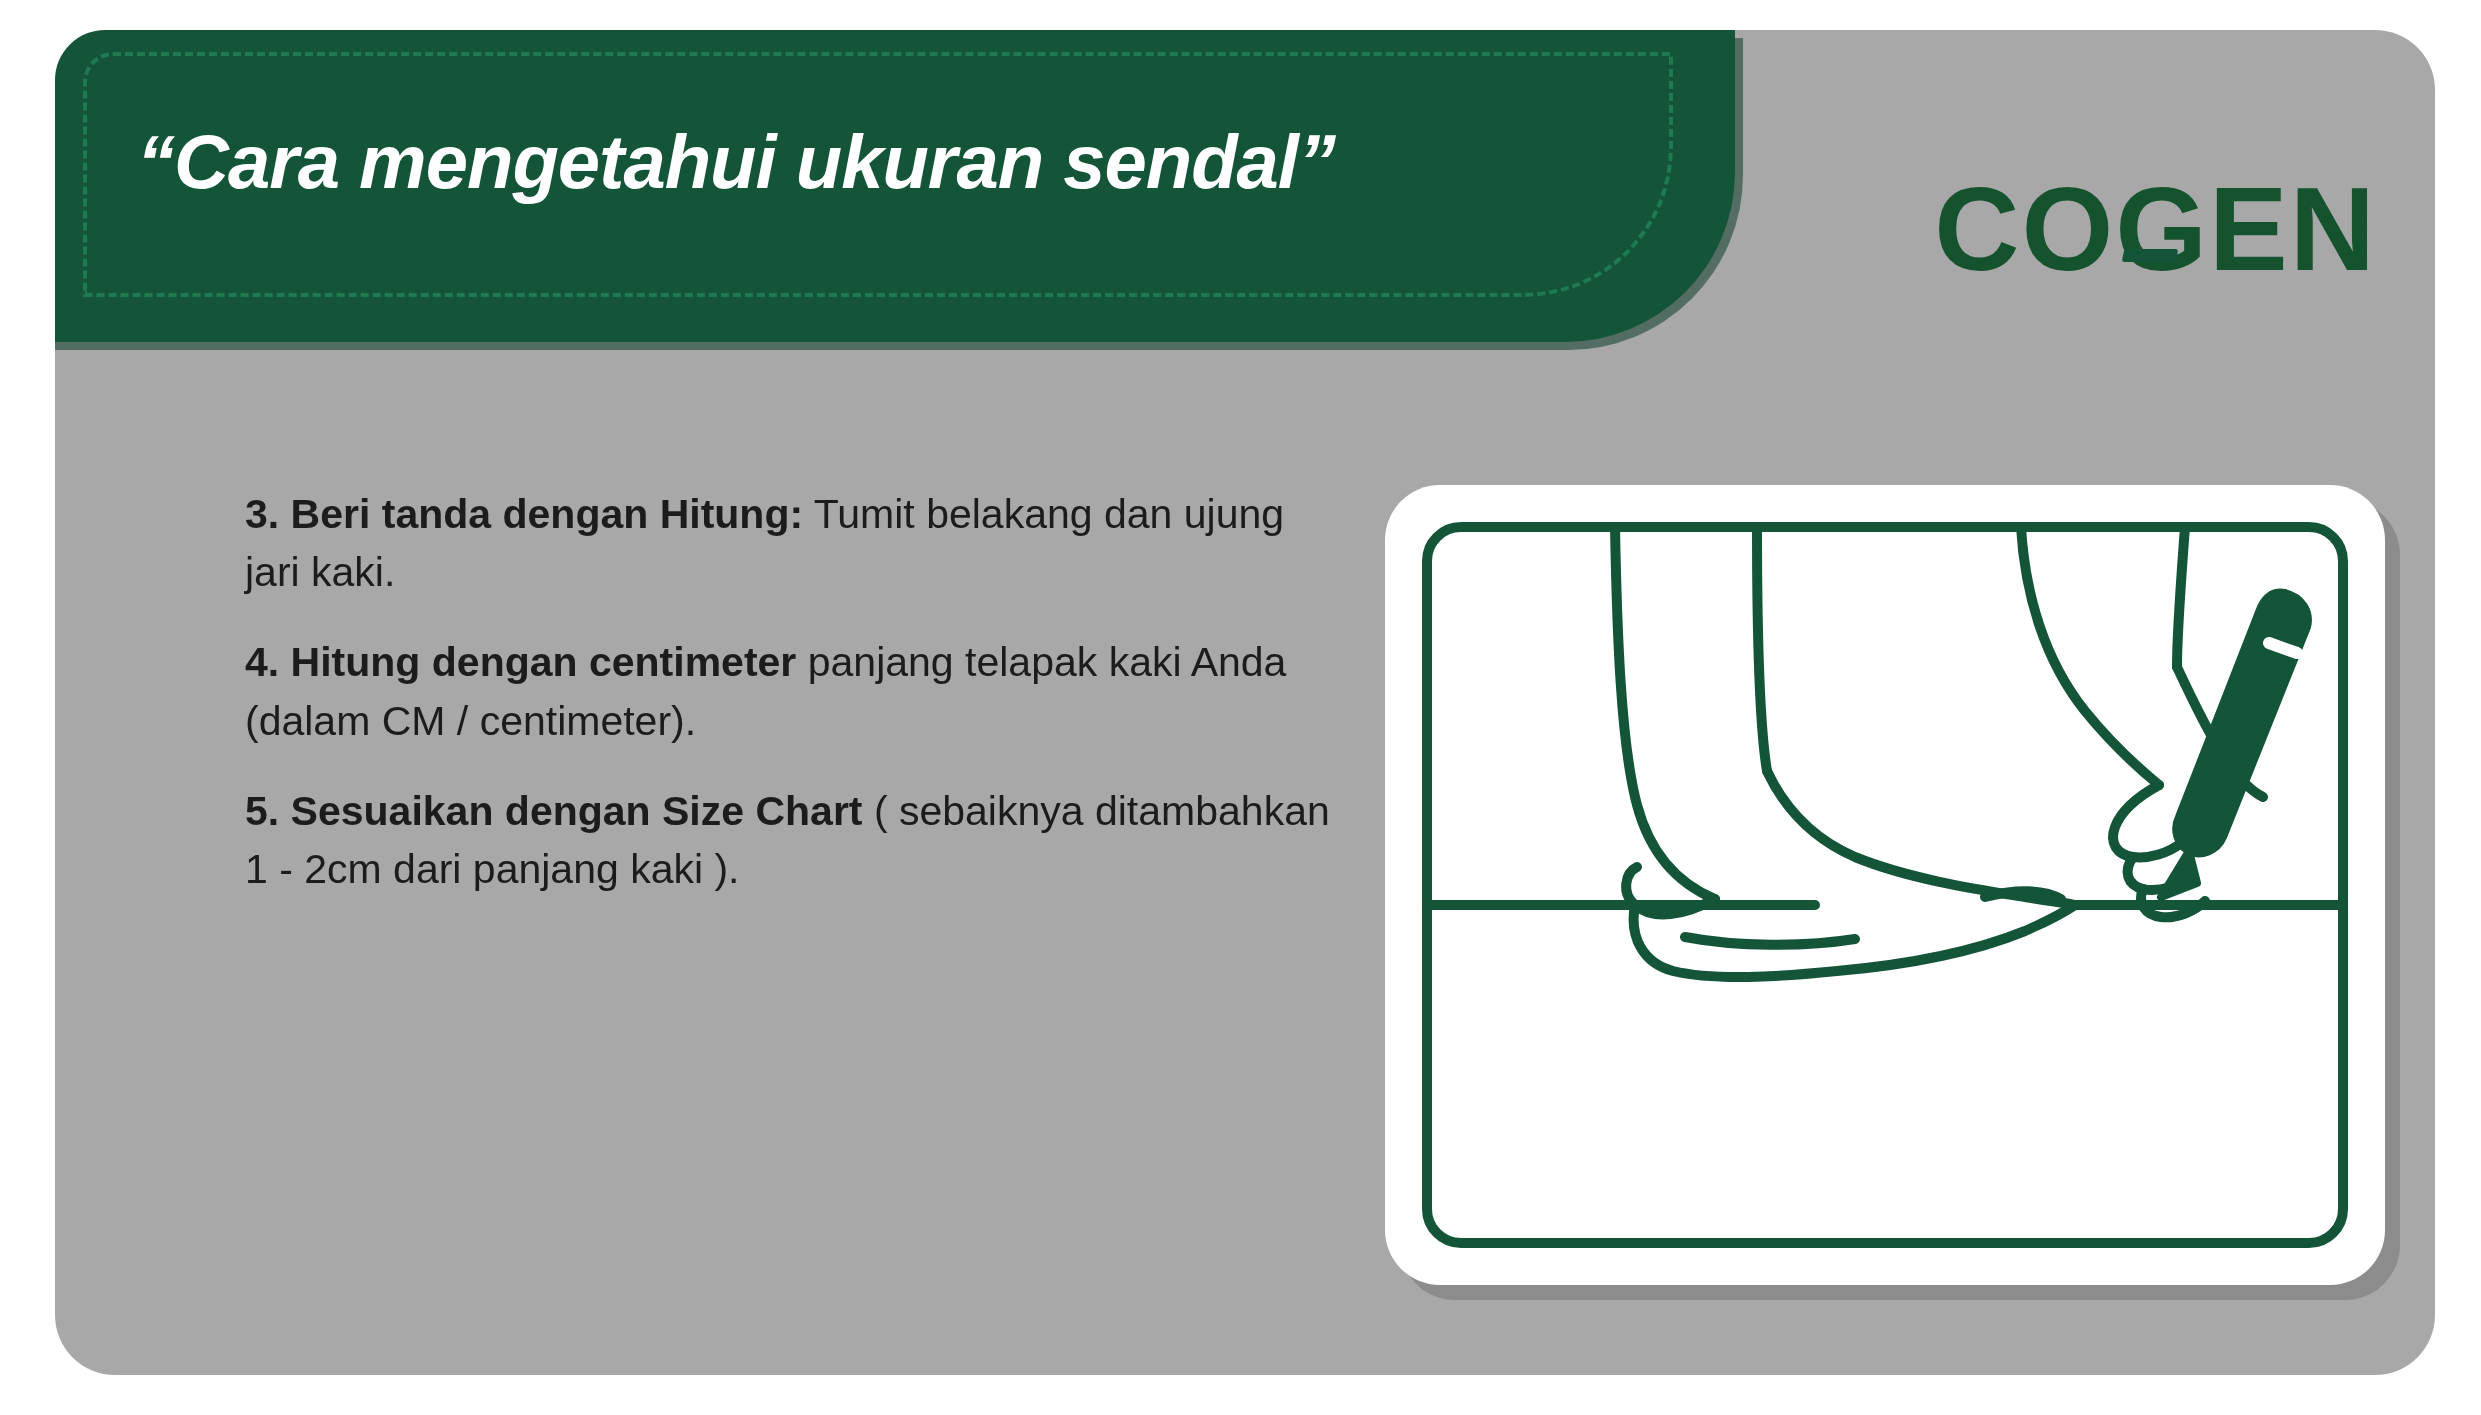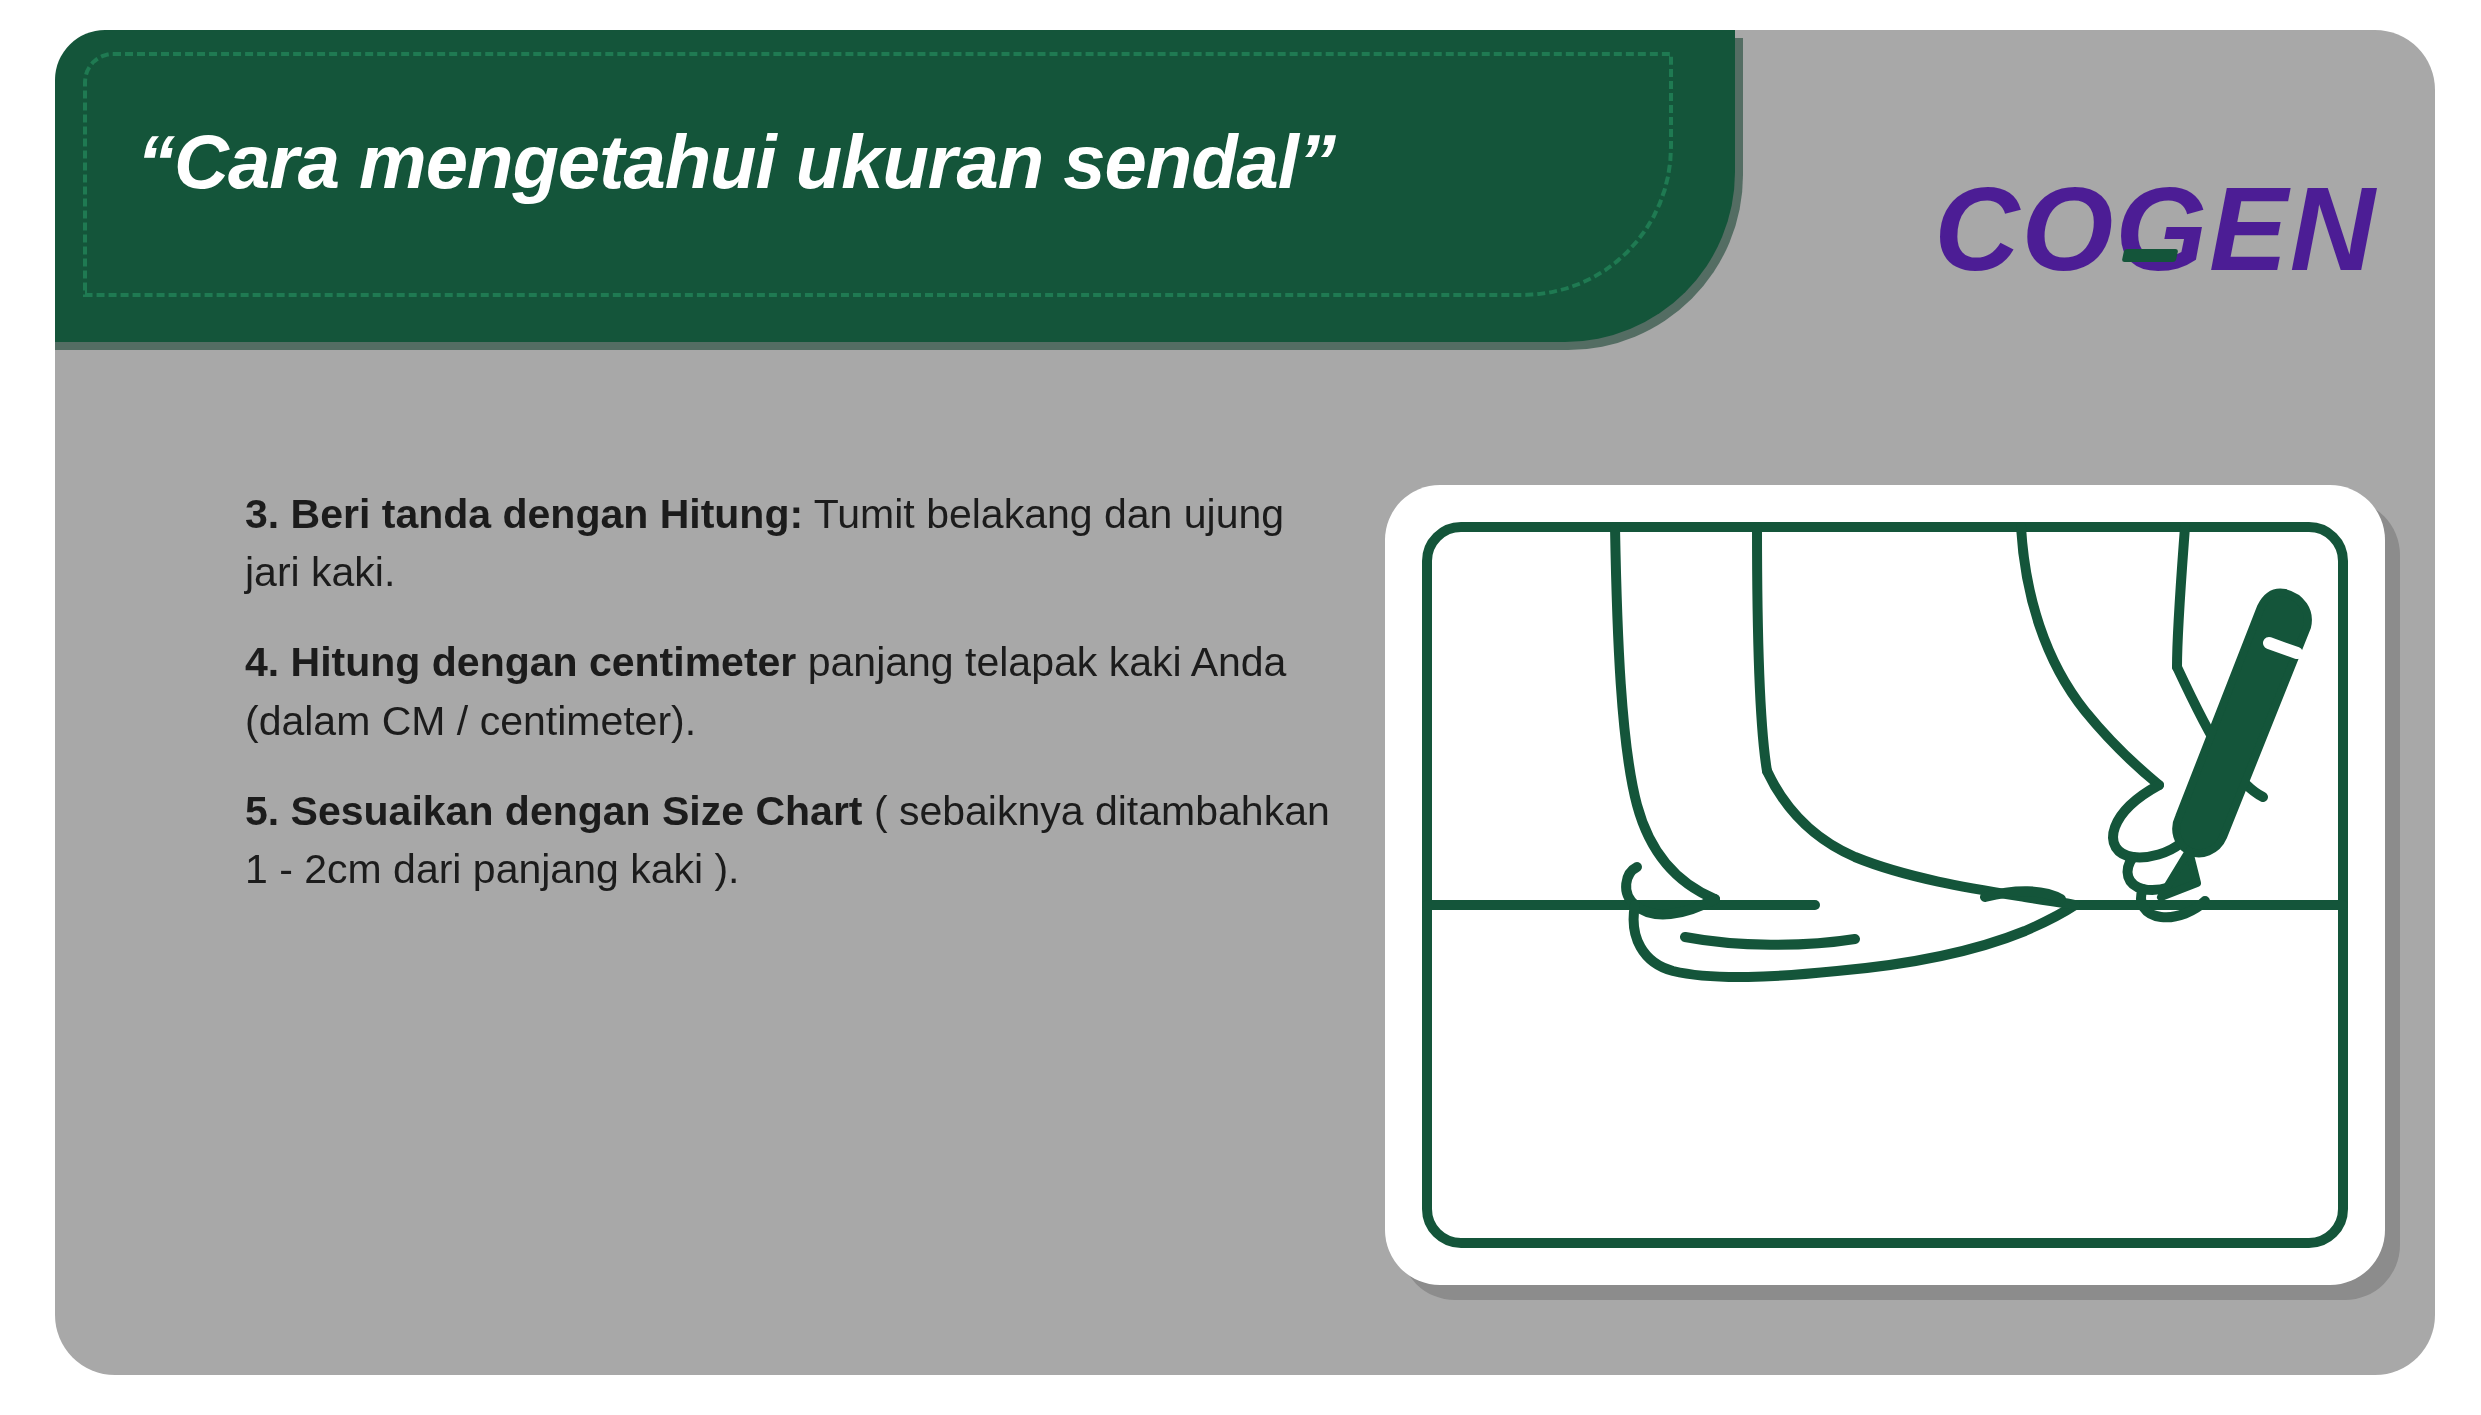--- a/index.html
+++ b/index.html
@@ -77,24 +77,23 @@
     font-weight: bold;
     letter-spacing: -1px;
     white-space: nowrap;
   }
 
   
   .logo {
     position: absolute;
     right: 58px;
     top: 140px;
-    color: #4c1d95;
+    color: #14532d;
     font-size: 118px;
     font-weight: bold;
-    font-style: italic;
     letter-spacing: 2px;
     line-height: 1;
     white-space: nowrap;
   }
   .logo .g-wrap {
     position: relative;
     display: inline-block;
   }
   .logo .g-bar {
     position: absolute;

